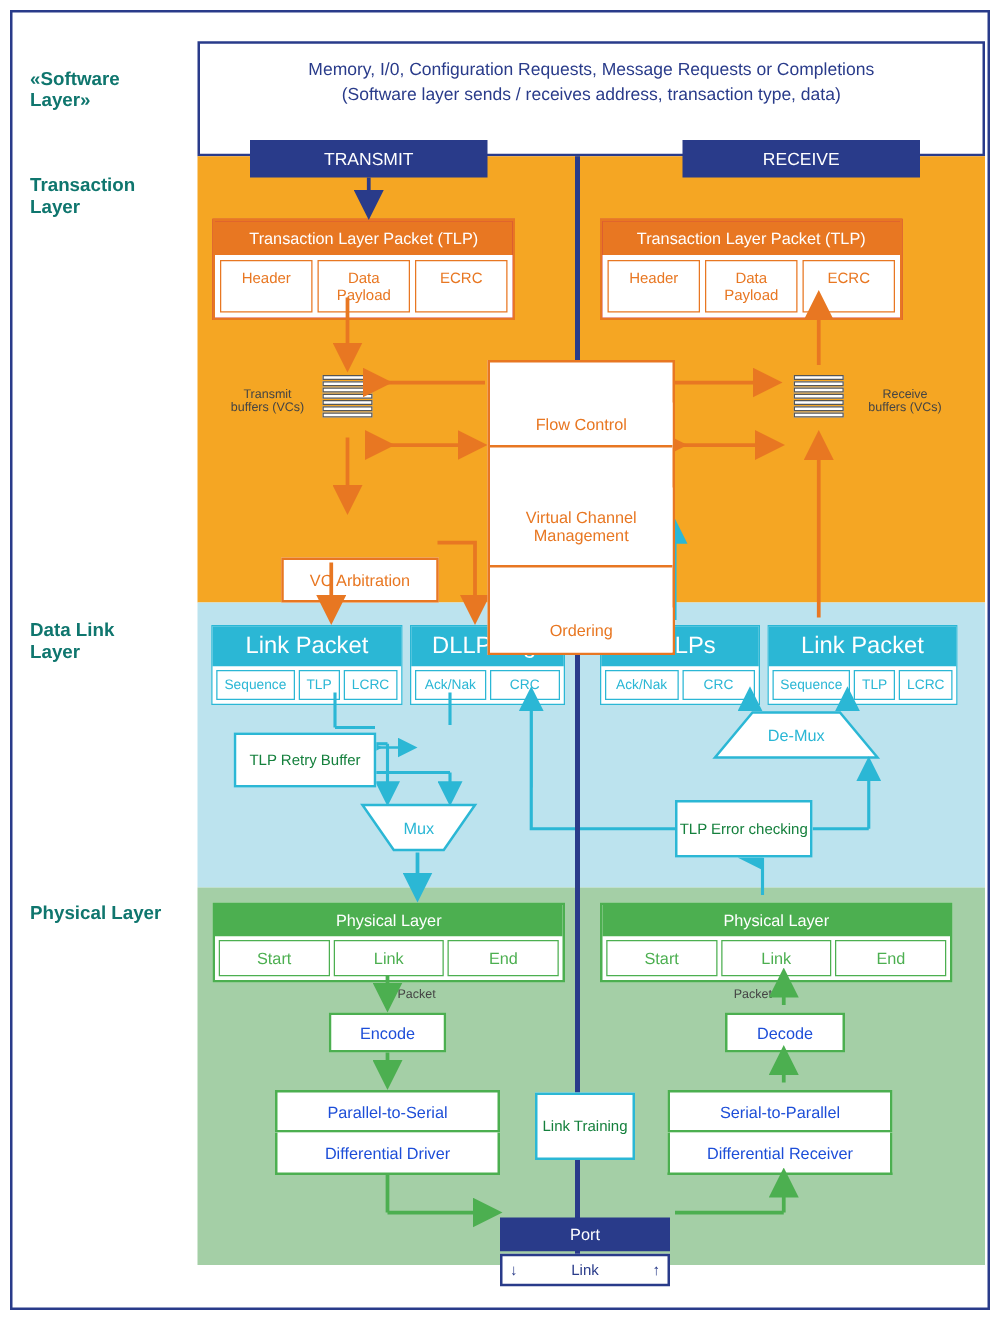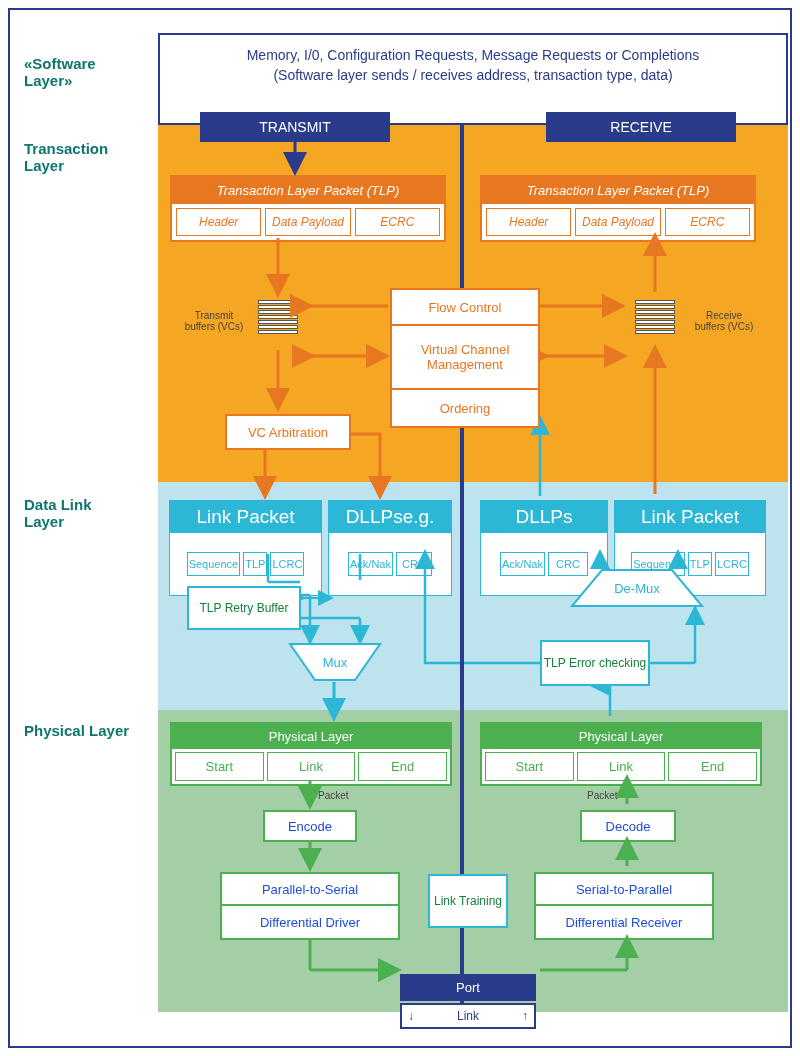--- a/index.html
+++ b/index.html
@@ -5,29 +5,29 @@
 * { box-sizing: border-box; margin: 0; padding: 0; }
 body { font-family: Arial, sans-serif; background: #fff; width: 800px; height: 1056px; position: relative; }
 .main-frame { position: absolute; left: 8px; top: 8px; width: 784px; height: 1040px; border: 2px solid #293B8A; }
 .label { font-size: 15px; font-weight: bold; color: #0f766e; }
 .software-area { position: absolute; left: 148px; top: 23px; width: 630px; height: 92px; border: 2px solid #293B8A; background: #fff; text-align: center; padding-top: 12px; font-size: 14px; color: #293B8A; }
 .transaction-area { position: absolute; left: 148px; top: 115px; width: 630px; height: 357px; background: #F5A623; }
 .datalink-area { position: absolute; left: 148px; top: 472px; width: 630px; height: 228px; background: #BCE3EE; }
 .physical-area { position: absolute; left: 148px; top: 700px; width: 630px; height: 302px; background: #A4CFA6; }
 .vdiv { position: absolute; left: 450px; top: 115px; width: 4px; height: 887px; background: #293B8A; z-index: 2; }
 .header-pill { position: absolute; background: #293B8A; color: #fff; font-size: 14px; text-align: center; line-height: 30px; z-index: 3; }
-.orange-box { background: #fff; border: 2px solid #E87722; color: #E87722; font-size: 13px; text-align: center; display: flex; align-items: center; justify-content: center; }
+.orange-box { background: #fff; border: 2px solid #E87722; color: #E87722; font-size: 13px; text-align: center; display: flex; align-items: center; justify-content: center; margin-top: 32px; }
 .orange-title { background: #E87722; color: #fff; font-size: 13px; text-align: center; padding: 6px 0; }
-.tlp-block { position: absolute; width: 276px; border: 2px solid #E87722; background: #be185d; font-style: italic; }
+.tlp-block { position: absolute; width: 242px; border: 2px solid #E87722; background: #be185d; }
 .tlp-row { display: flex; gap: 4px; padding: 4px; background: #fff; }
 .tlp-row .cell { flex: 1; border: 1px solid #E87722; color: #E87722; font-size: 12px; text-align: center; padding: 6px 2px; background: #fff; }
 .cyan-box { background: #fff; border: 2px solid #2BB7D5; color: #15803d; font-size: 12px; text-align: center; display: flex; align-items: center; justify-content: center; }
 .cyan-title { background: #2BB7D5; color: #fff; font-size: 19px; text-align: center; padding: 5px 0; }
 .cyan-block { position: absolute; border: 1px solid #2BB7D5; background: #fff; }
-.cyan-row { display: flex; gap: 3px; padding: 19px; justify-content: center; }
+.cyan-row { display: flex; gap: 3px; padding: 3px; }
 .cyan-row .cell { flex: 1; border: 1px solid #2BB7D5; color: #2BB7D5; font-size: 11px; text-align: center; padding: 5px 1px; background: #fff; }
 .green-box { background: #fff; border: 2px solid #4CAF50; color: #1d4ed8; font-size: 13px; text-align: center; display: flex; align-items: center; justify-content: center; }
 .green-title { background: #4CAF50; color: #fff; font-size: 13px; text-align: center; padding: 5px 0; }
 .green-block { position: absolute; border: 2px solid #4CAF50; background: #fff; }
 .green-row { display: flex; gap: 3px; padding: 3px; }
 .green-row .cell { flex: 1; border: 1px solid #4CAF50; color: #4CAF50; font-size: 13px; text-align: center; padding: 6px 2px; background: #fff; }
 .buffer-icon { position: absolute; width: 40px; height: 48px; }
 .buffer-icon div { height: 4px; background: #fff; border: 1px solid #555; margin-bottom: 1px; }
 .small-label { font-size: 10px; color: #444; position: absolute; }
 .port-box { position: absolute; left: 390px; top: 964px; width: 136px; background: #293B8A; color: #fff; text-align: center; font-size: 13px; padding: 6px 0; z-index: 4; }

